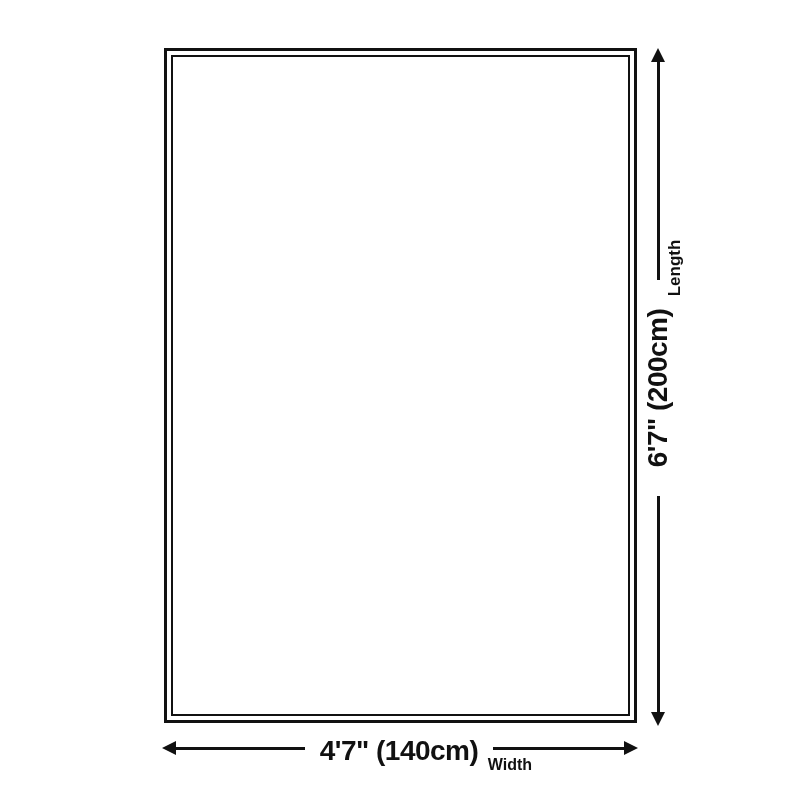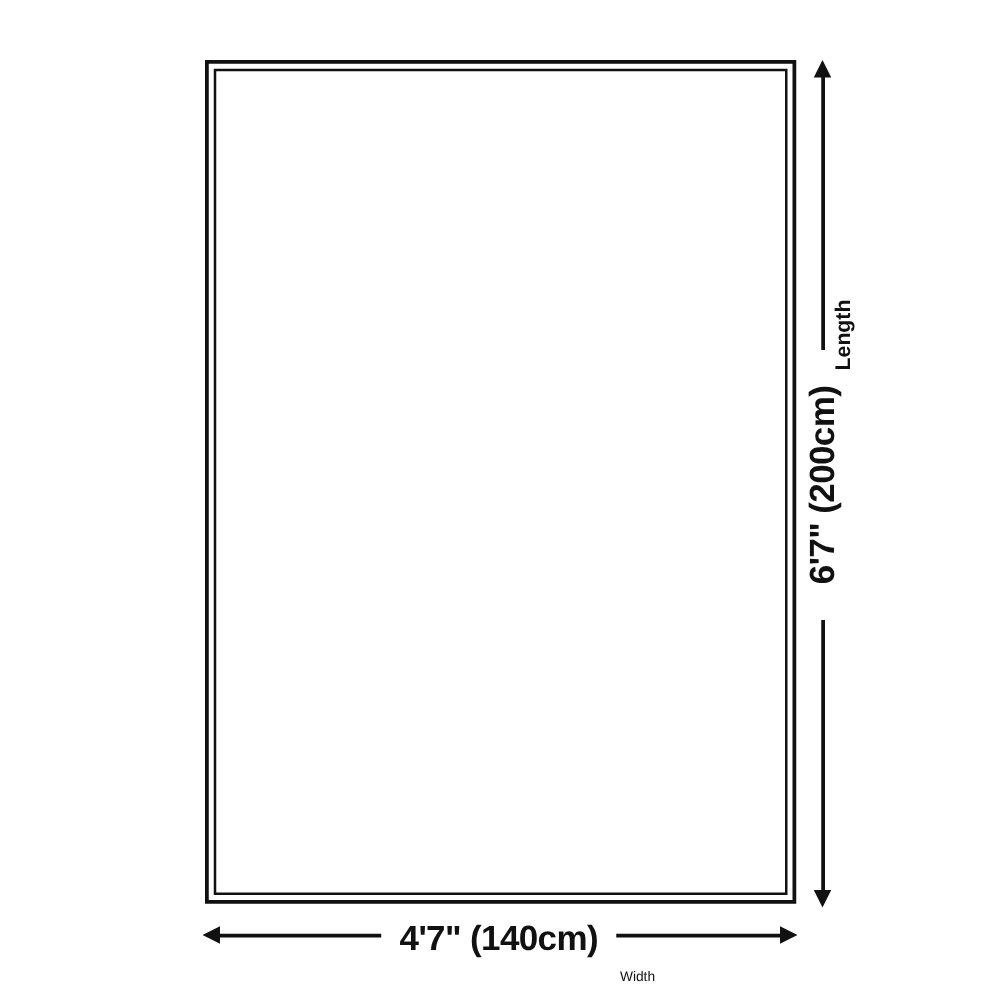--- a/index.html
+++ b/index.html
@@ -37,23 +37,23 @@
   .hseg-right { left:493px; width:131px; }
   .arrow-left { position:absolute; left:162px; top:741px; width:0; height:0;
                 border-top:7px solid transparent; border-bottom:7px solid transparent;
                 border-right:14px solid var(--ink); }
   .arrow-right { position:absolute; left:624px; top:741px; width:0; height:0;
                  border-top:7px solid transparent; border-bottom:7px solid transparent;
                  border-left:14px solid var(--ink); }
   .width-value { position:absolute; left:399px; top:751px;
                  transform:translate(-50%,-50%);
                  font-size:28px; font-weight:700; letter-spacing:-0.5px; white-space:nowrap; }
-  .width-label { position:absolute; left:510px; top:782px;
+  .width-label { position:absolute; left:510px; top:765px;
                  transform:translate(-50%,-50%);
-                 font-size:11px; font-weight:400; white-space:nowrap; }
+                 font-size:16px; font-weight:700; white-space:nowrap; }
 </style>
 </head>
 <body>
 
 <div class="stage">
 
   <div class="rect-outer">
     <div class="rect-inner"></div>
   </div>
 

